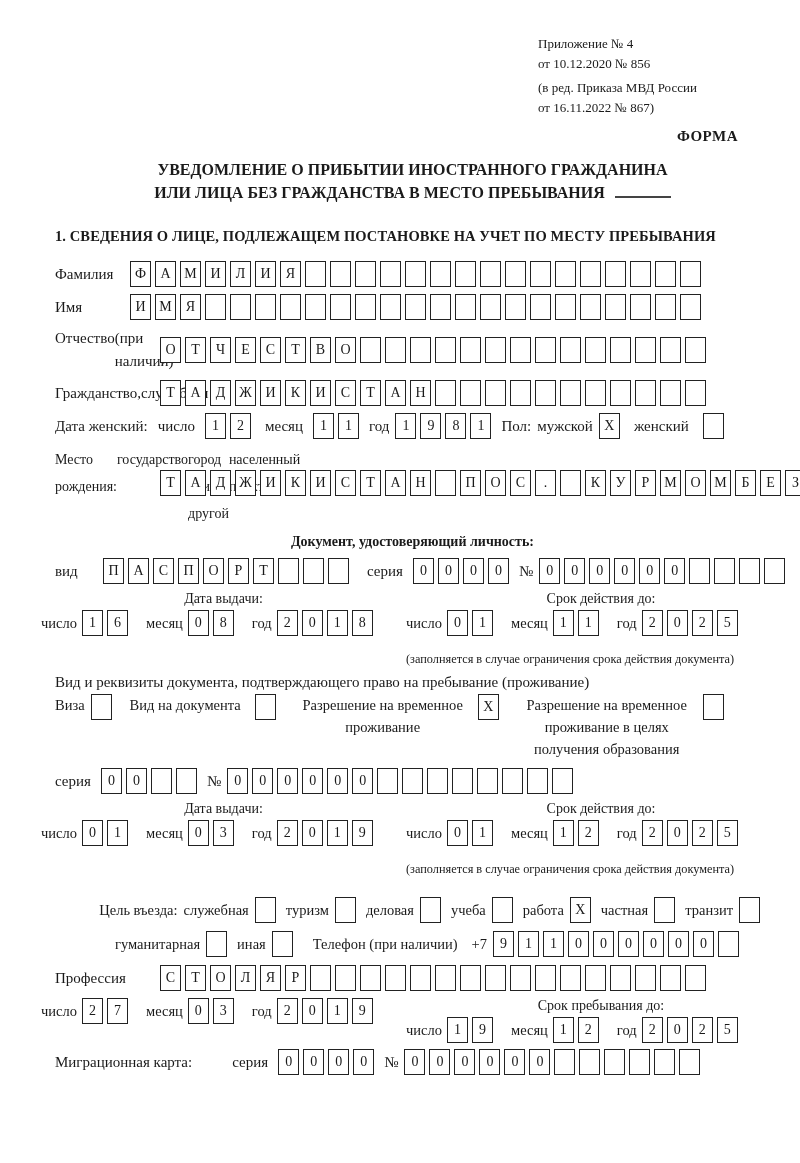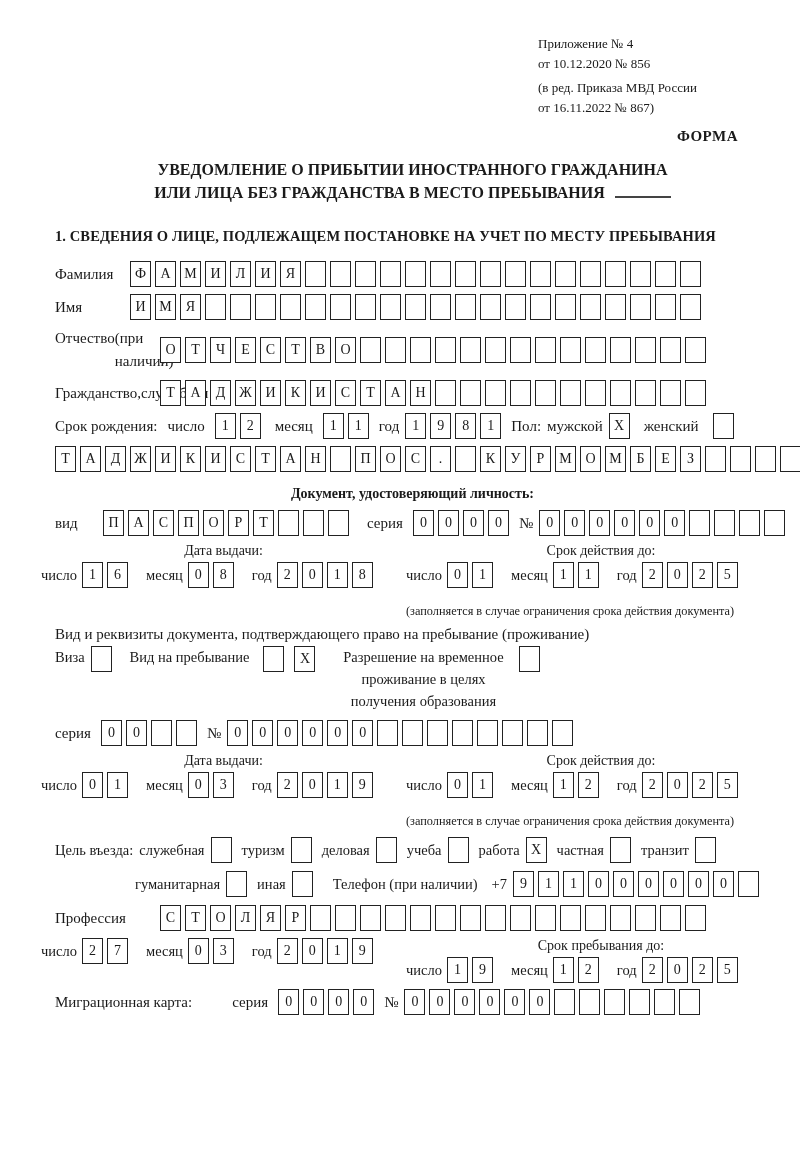--- a/index.html
+++ b/index.html
@@ -179,21 +179,21 @@
         <span class="cell"></span>
         <span class="cell"></span>
         <span class="cell"></span>
         <span class="cell"></span>
         <span class="cell"></span>
         <span class="cell"></span>
       </div>
   </div>
 
   <div class="row inline" style="margin-top:4px;">
-    <span class="lbl">Срок рождения:</span>
+    <span class="lbl">Дата женский:</span>
     <span class="lbl ml10">число</span>
     <div class="boxes ml10">
         <span class="cell">1</span>
         <span class="cell">2</span>
       </div>
     <span class="lbl ml10">месяц</span>
     <div class="boxes ml10">
         <span class="cell">1</span>
         <span class="cell">1</span>
       </div>
@@ -209,20 +209,26 @@
     <div class="boxes ml6">
         <span class="cell">X</span>
       </div>
     <span class="lbl ml10">женский</span>
     <div class="boxes ml14">
         <span class="cell"></span>
       </div>
   </div>
 
   <div class="row" style="margin-top:6px;">
+    <div class="lbl w105 stack" style="font-size:14px;line-height:27px;">
+      <span>Место рождения:</span>
+      <span>государство</span>
+      <span>город или другой</span>
+      <span>населенный пункт</span>
+    </div>
     <div class="stack">
       <div class="boxes bgap">
           <span class="cell">Т</span>
           <span class="cell">А</span>
           <span class="cell">Д</span>
           <span class="cell">Ж</span>
           <span class="cell">И</span>
           <span class="cell">К</span>
           <span class="cell">И</span>
           <span class="cell">С</span>
@@ -383,24 +389,25 @@
     </div>
   </div>
 
   <div class="lbl" style="margin-top:4px;">Вид и реквизиты документа, подтверждающего право на пребывание (проживание)</div>
 
   <div class="ckgrp">
     <span class="cklabel">Виза</span>
     <div class="boxes ml6">
         <span class="cell"></span>
       </div>
-    <span class="cklabel ml14">Вид на пребывание</span>
+    <span class="cklabel ml14">Вид на документа</span>
     <div class="boxes ml14">
         <span class="cell"></span>
       </div>
+    <div class="cklabel ckc ml14" style="width:178px;">Разрешение на временное проживание</div>
     <div class="boxes ml6">
         <span class="cell">X</span>
       </div>
     <div class="cklabel ckc ml14" style="width:180px;">Разрешение на временное проживание в целях получения образования</div>
     <div class="boxes ml6">
         <span class="cell"></span>
       </div>
   </div>
 
   <div class="row inline" style="margin-top:6px;">
@@ -471,21 +478,21 @@
             <span class="cell">2</span>
             <span class="cell">0</span>
             <span class="cell">2</span>
             <span class="cell">5</span>
           </div>
       </div>
       <div class="note">(заполняется в случае ограничения срока действия документа)</div>
     </div>
   </div>
 
-  <div class="purrow" style="margin-top:8px;">
+  <div class="purrow" style="margin-top:20px;justify-content:flex-end;">
     <span style="margin-right:6px;">Цель въезда:</span>
     <div class="pair">
       <span>служебная</span>
       <div class="boxes">
           <span class="cell"></span>
         </div>
     </div>
     <div class="pair">
       <span>туризм</span>
       <div class="boxes">
@@ -517,21 +524,21 @@
         </div>
     </div>
     <div class="pair">
       <span>транзит</span>
       <div class="boxes">
           <span class="cell"></span>
         </div>
     </div>
   </div>
 
-  <div class="purrow" style="margin-left:80px;">
+  <div class="purrow" style="margin-left:60px;">
     <div class="pair">
       <span>гуманитарная</span>
       <div class="boxes">
           <span class="cell"></span>
         </div>
     </div>
     <div class="pair">
       <span>иная</span>
       <div class="boxes">
           <span class="cell"></span>

